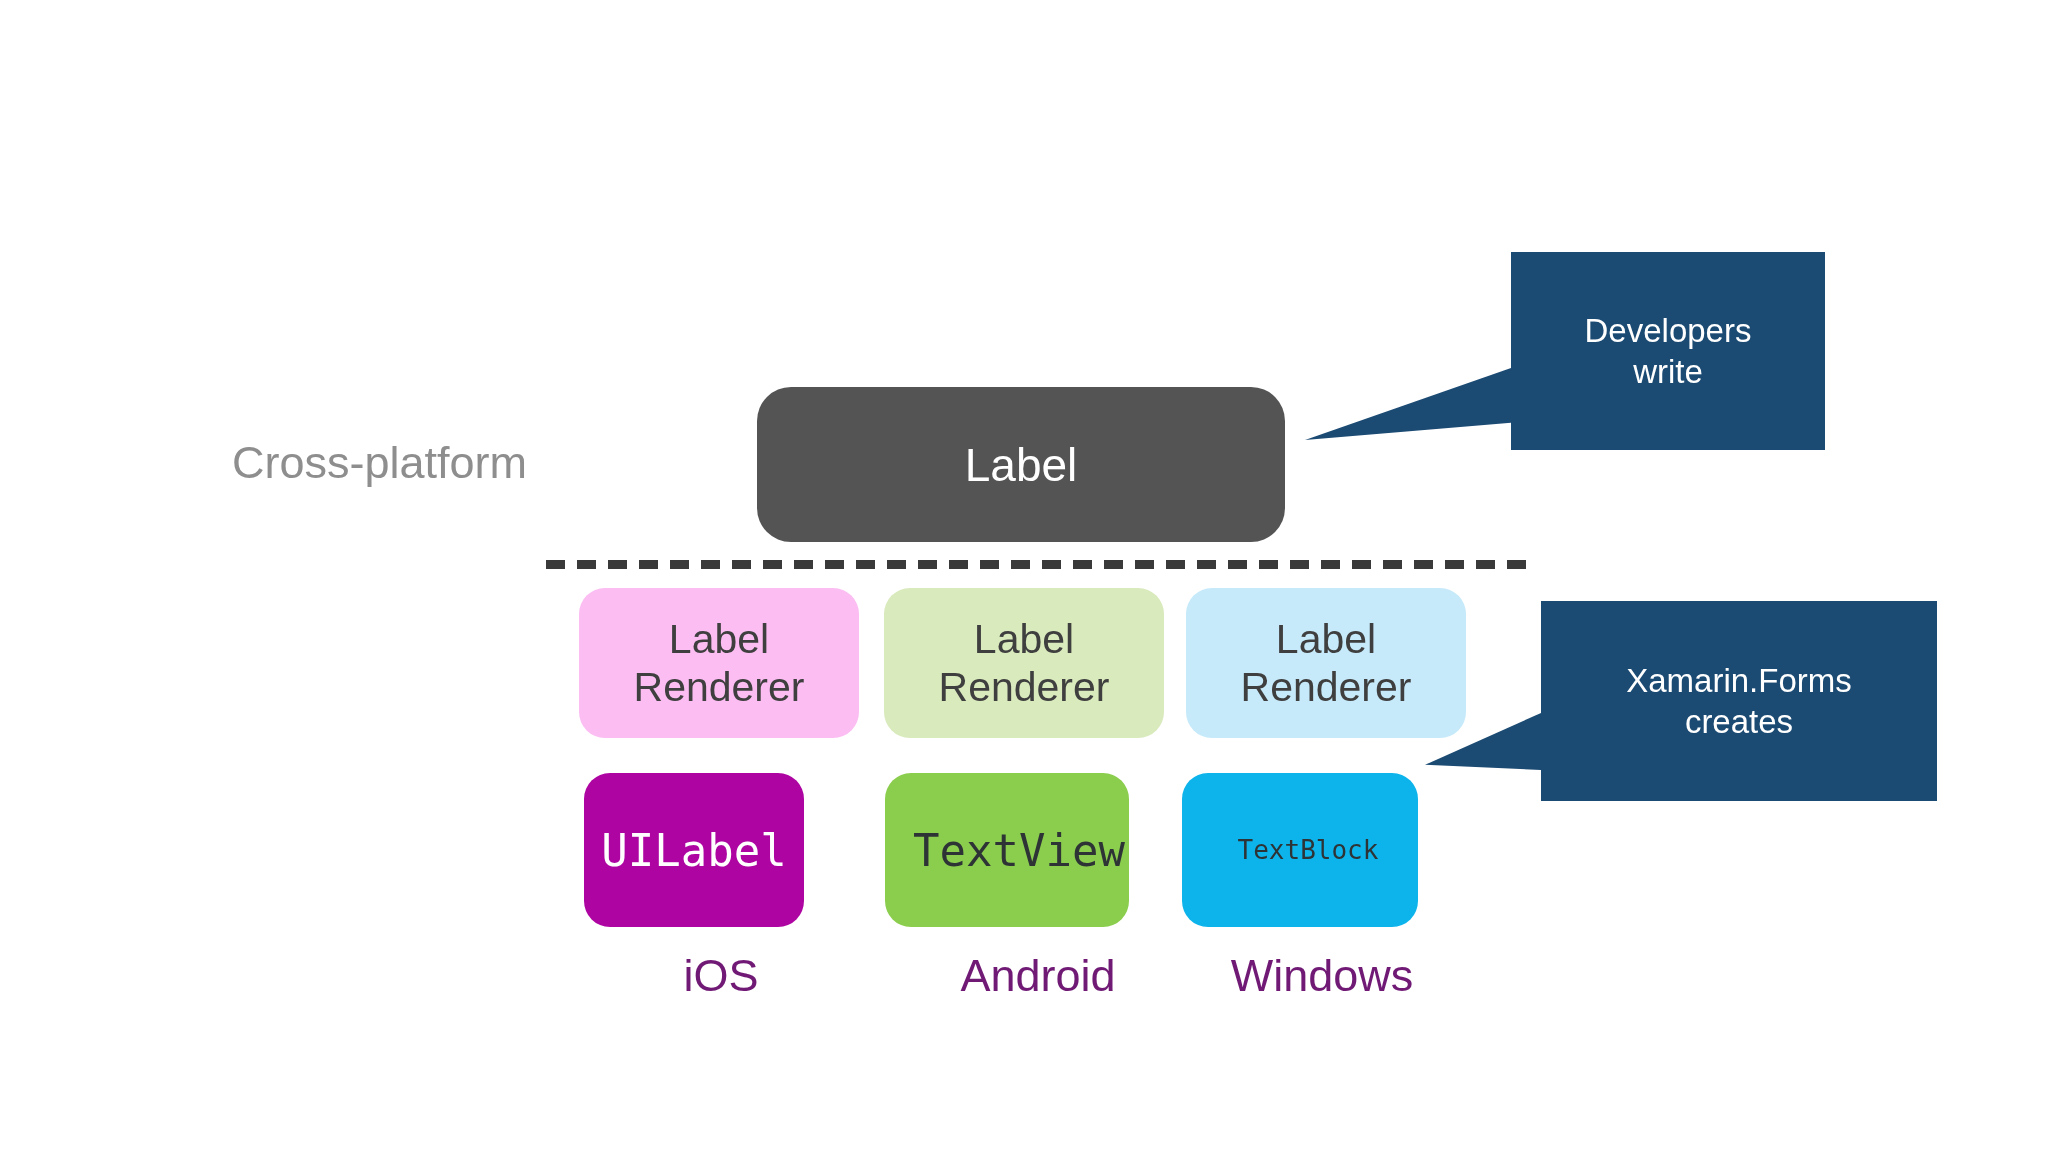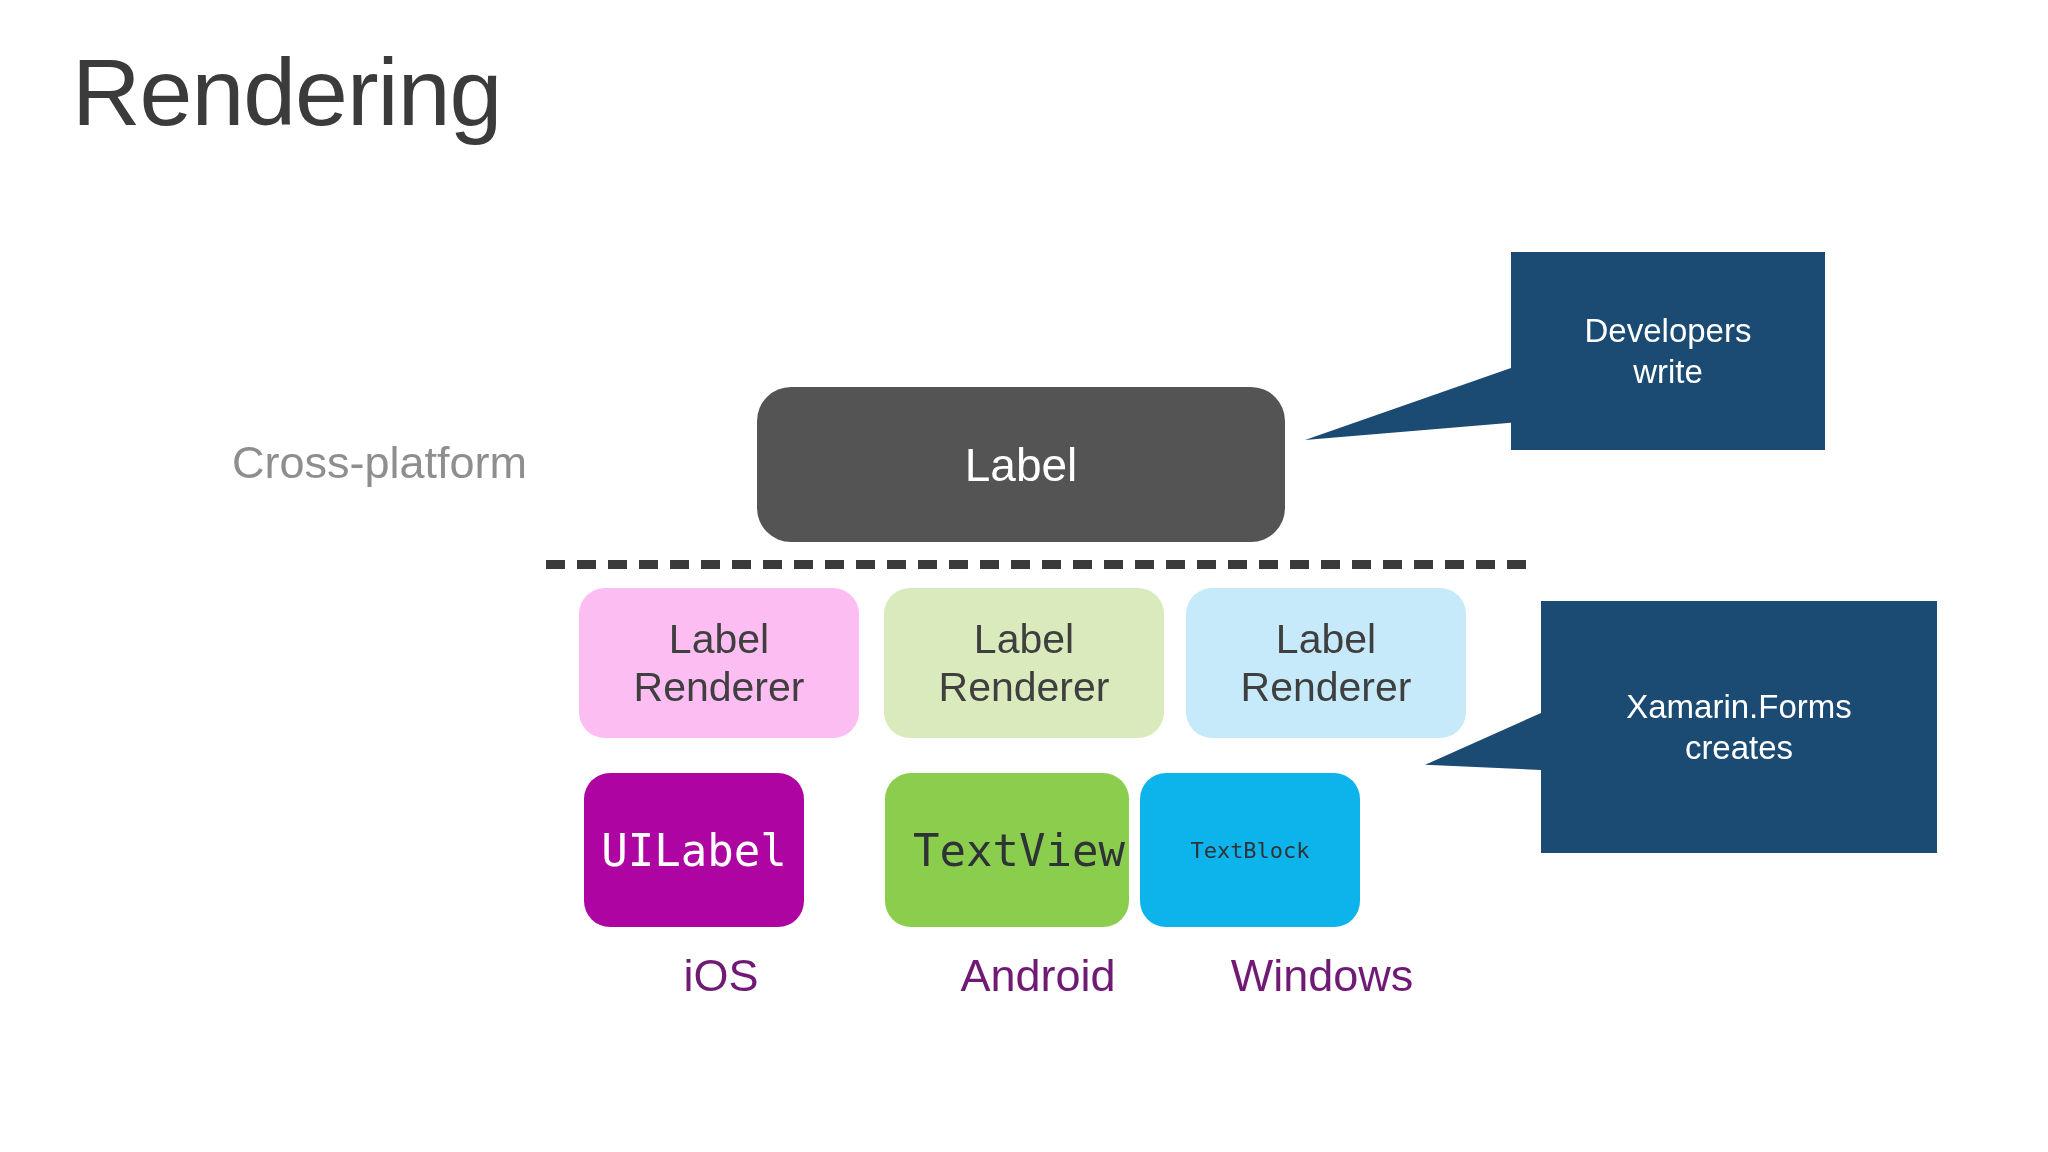--- a/index.html
+++ b/index.html
@@ -55,58 +55,57 @@
   .native-box {
     position: absolute; top: 773px;
     width: 220px; height: 154px;
     border-radius: 26px;
     display: flex; align-items: center; justify-content: center;
     font-family: "DejaVu Sans Mono", monospace;
     font-size: 44px; color: #2e3436;
   }
   .native-box.c1 { left: 584px; color: #ffffff; }
   .native-box.c2 { left: 885px; }
-  .native-box.c3 { left: 1140px; font-size: 22px; }
+  .native-box.c3 { left: 1182px; font-size: 26px; padding-left: 16px; }
 
   .platform-label {
     position: absolute; top: 950px;
     transform: translateX(-50%);
     font-size: 45px; font-weight: 300; color: #701a75;
     white-space: nowrap;
   }
   .platform-label.p1 { left: 721px; }
   .platform-label.p2 { left: 1038px; }
   .platform-label.p3 { left: 1322px; }
 
   .callout {
     position: absolute;
     display: flex; align-items: center; justify-content: center;
     text-align: center;
     color: #ffffff; font-size: 33px; font-weight: 300; line-height: 1.25;
     white-space: pre-line;
   }
   .callout.dev { left: 1511px; top: 252px; width: 314px; height: 198px; }
-  .callout.xam { left: 1541px; top: 601px; width: 396px; height: 252px; }
+  .callout.xam { left: 1541px; top: 601px; width: 396px; height: 200px; }
 
   .pointer { position: absolute; }
   .pointer.dev {
     left: 1305px; top: 368px; width: 206px; height: 72px;
     clip-path: polygon(0 100%, 100% 0, 100% 76%);
   }
   .pointer.xam {
     left: 1425px; top: 713px; width: 116px; height: 57px;
     clip-path: polygon(0 91%, 100% 0, 100% 100%);
   }
 </style>
 </head>
 <body>
 
 <div class="canvas">
 
-  <div class="slide-title">Rendering</div>
 
   <div class="row-label cross">Cross-platform</div>
 
 
   <div class="label-box" style="background: rgb(84, 84, 84);">Label</div>
 
   <div class="divider"></div>
 
   <div class="renderer-box c1" style="background: rgb(251, 189, 242);">Label
 Renderer</div>

